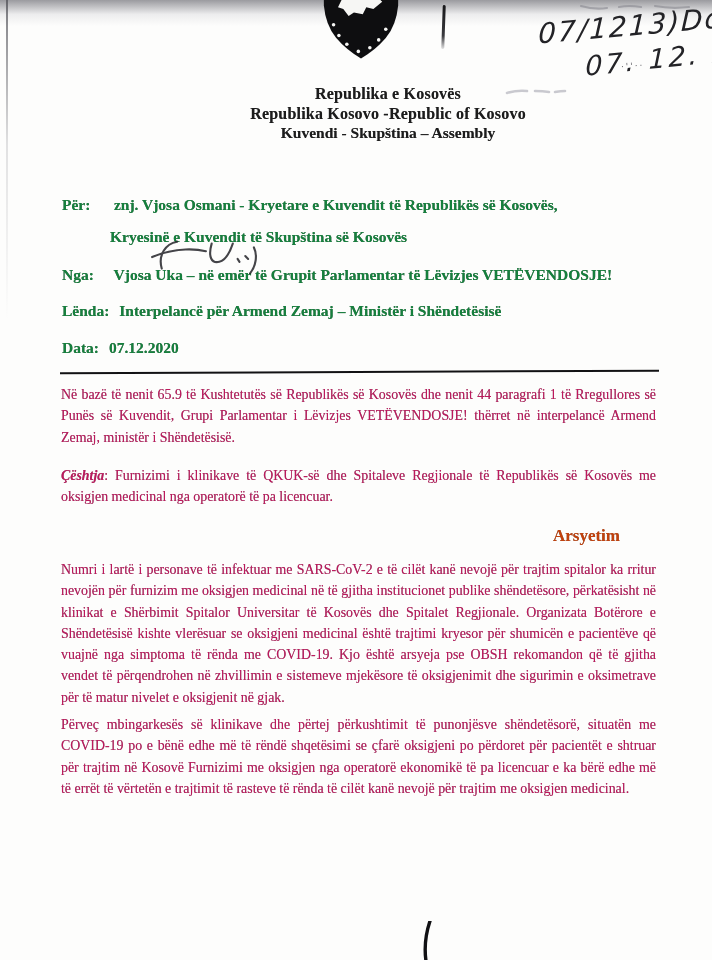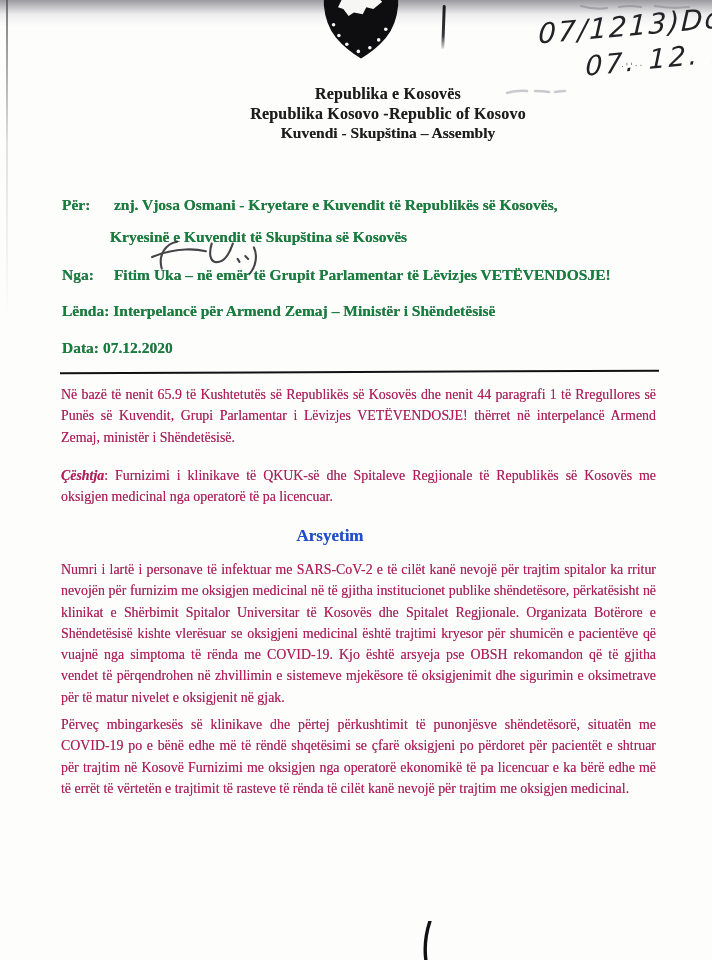--- a/index.html
+++ b/index.html
@@ -42,34 +42,34 @@
   .header-smudge { position:absolute; left:505px; top:83px; z-index:3; }
   
   .frow { position:absolute; white-space:nowrap; font-weight:bold; font-size:15.5px;
     color:#15803d; text-shadow:0 0 .6px rgba(20,20,20,.6); z-index:4; }
   .frow .flabel { display:inline-block; width:48px; }
   .row-per   { left:62px;  top:196px; }
   .row-per2  { left:110px; top:228px; }
   .row-nga   { left:62px;  top:266px; }
   .row-lenda { left:62px;  top:302px; }
   .row-data  { left:62px;  top:339px; }
-  .row-lenda .flabel2, .row-data .flabel2 { }
+  .row-lenda .flabel2, .row-data .flabel2 { margin-right:6px; }
   .signature { position:absolute; left:148px; top:234px; z-index:9; }
   
   .divider { position:absolute; left:60px; top:371px; width:599px; height:2.4px;
     background:#121214; transform:rotate(-.25deg); z-index:4; }
   
   .para { position:absolute; left:61px; width:595px; text-align:justify;
     font-size:13.9px; line-height:21.3px; color:#be185d;
     text-shadow:0 0 .45px rgba(25,25,25,.5); z-index:4; }
   .para-intro    { top:384px; }
   .para-subject  { top:465px; }
   .para-subject .subj-label { font-weight:bold;font-style:italic; }
-  .section-heading { position:absolute; left:40px; top:526px; width:580px; text-align:center;
-    font-weight:bold; font-size:17px; color:#1d4ed8; text-shadow:0 0 .5px rgba(25,25,25,.55); z-index:4; }
+  .section-heading { position:absolute; left:40px; top:526px; width:580px; text-align:right;
+    font-weight:bold; font-size:17px; color:#c2410c; text-shadow:0 0 .5px rgba(25,25,25,.55); z-index:4; }
   .para-body1    { top:559px; }
   .para-body2    { top:714px; }
   .pen-stroke-bottom { position:absolute; left:418px; top:921px; z-index:7; }
 </style>
 </head>
 <body>
 
 <div class="page">
 
   <div class="top-shade"></div>
@@ -137,21 +137,21 @@
         <path d="M66,10 C62,24 66,31 74,29 C82,27 86,16 88,10"></path>
         <path d="M93,26 l2,3"></path>
         <path d="M101,23 l3,3"></path>
         <path d="M110,14 C114,22 112,34 106,41"></path>
       </g>
     </svg>
   </div>
 
   <div class="frow row-nga">
     <span class="flabel">Nga:</span>
-    <span>Fitim Uka – në emër të Grupit Parlamentar të Lëvizjes VETËVENDOSJE!</span>
+    <span>Vjosa Uka – në emër të Grupit Parlamentar të Lëvizjes VETËVENDOSJE!</span>
   </div>
 
   <div class="frow row-lenda">
     <span class="flabel2">Lënda:</span>
     <span>Interpelancë për Armend Zemaj – Ministër i Shëndetësisë</span>
   </div>
 
   <div class="frow row-data">
     <span class="flabel2">Data:</span>
     <span>07.12.2020</span>

